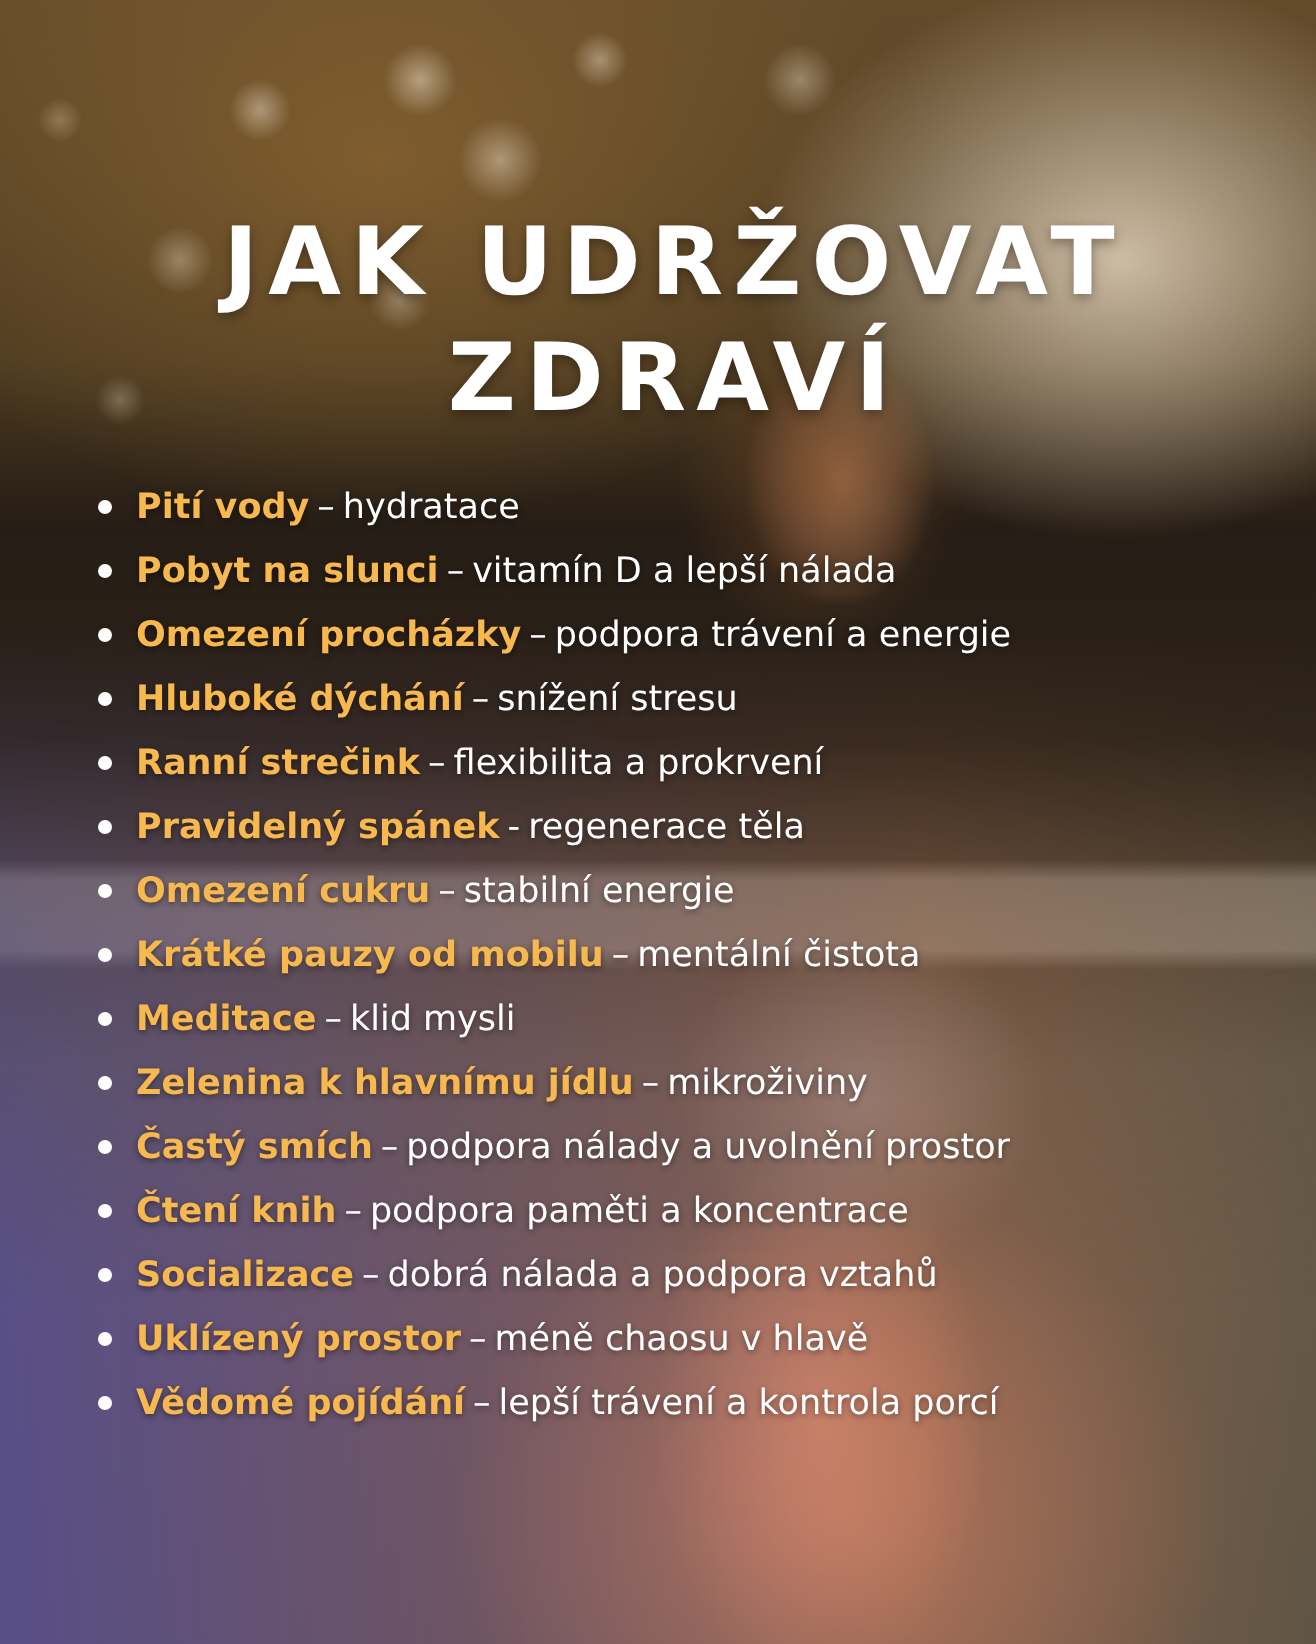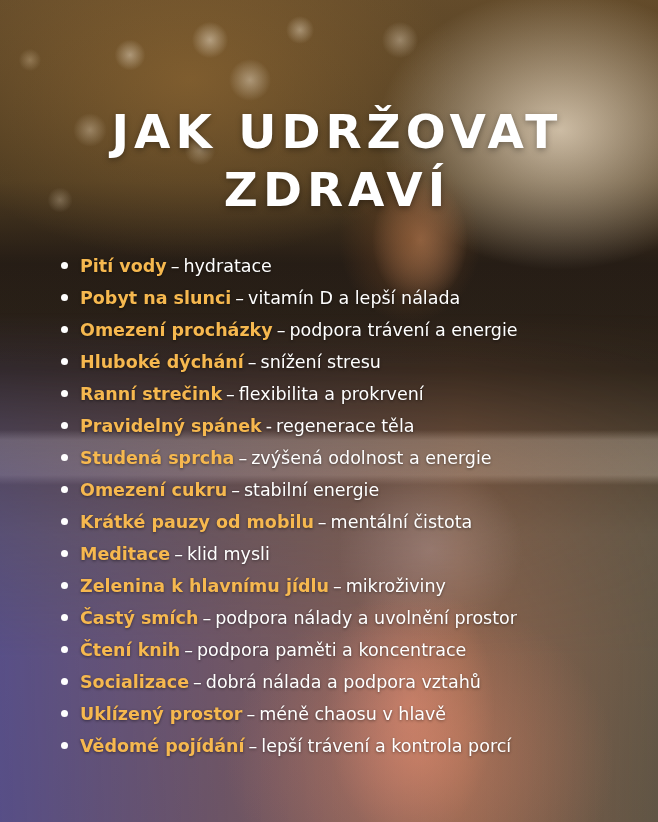--- a/index.html
+++ b/index.html
@@ -59,21 +59,21 @@
     .title {
       position: absolute; left: 16px; right: 0; top: 103px;
       text-align: center; color: #ffffff;
       font-family: "DejaVu Sans", sans-serif; font-weight: 700;
       font-size: 47px; line-height: 58px; letter-spacing: 5px;
       text-shadow: 0 2px 6px rgba(0,0,0,0.35);
     }
     .title div { white-space: nowrap; }
 
     ul.list {
-      position: absolute; left: 42px; top: 236px; margin: 16px; padding: 0;
+      position: absolute; left: 42px; top: 236px; margin: 4px; padding: 0;
       list-style: none;
     }
     ul.list li {
       position: relative; height: 32px; line-height: 28px;
       padding-left: 22px; white-space: nowrap;
       font-size: 17.5px; color: #ffffff;
       text-shadow: 0 1px 3px rgba(0,0,0,0.45);
     }
     ul.list li .bullet {
       position: absolute; left: 3px; top: 10px;
@@ -99,21 +99,20 @@
   <div>ZDRAVÍ</div>
 </h1>
 
 <ul class="list">
   <li><span class="bullet"></span><span class="term">Pití vody</span><span class="sep">–</span><span class="desc">hydratace</span></li>
   <li><span class="bullet"></span><span class="term">Pobyt na slunci</span><span class="sep">–</span><span class="desc">vitamín D a lepší nálada</span></li>
   <li><span class="bullet"></span><span class="term">Omezení procházky</span><span class="sep">–</span><span class="desc">podpora trávení a energie</span></li>
   <li><span class="bullet"></span><span class="term">Hluboké dýchání</span><span class="sep">–</span><span class="desc">snížení stresu</span></li>
   <li><span class="bullet"></span><span class="term">Ranní strečink</span><span class="sep">–</span><span class="desc">flexibilita a prokrvení</span></li>
   <li><span class="bullet"></span><span class="term">Pravidelný spánek</span><span class="sep">-</span><span class="desc">regenerace těla</span></li>
-  <li><span class="bullet"></span><span class="term">Studená sprcha</span><span class="sep">–</span><span class="desc">zvýšená odolnost a energie</span></li>
   <li><span class="bullet"></span><span class="term">Omezení cukru</span><span class="sep">–</span><span class="desc">stabilní energie</span></li>
   <li><span class="bullet"></span><span class="term">Krátké pauzy od mobilu</span><span class="sep">–</span><span class="desc">mentální čistota</span></li>
   <li><span class="bullet"></span><span class="term">Meditace</span><span class="sep">–</span><span class="desc">klid mysli</span></li>
   <li><span class="bullet"></span><span class="term">Zelenina k hlavnímu jídlu</span><span class="sep">–</span><span class="desc">mikroživiny</span></li>
   <li><span class="bullet"></span><span class="term">Častý smích</span><span class="sep">–</span><span class="desc">podpora nálady a uvolnění prostor</span></li>
   <li><span class="bullet"></span><span class="term">Čtení knih</span><span class="sep">–</span><span class="desc">podpora paměti a koncentrace</span></li>
   <li><span class="bullet"></span><span class="term">Socializace</span><span class="sep">–</span><span class="desc">dobrá nálada a podpora vztahů</span></li>
   <li><span class="bullet"></span><span class="term">Uklízený prostor</span><span class="sep">–</span><span class="desc">méně chaosu v hlavě</span></li>
   <li><span class="bullet"></span><span class="term">Vědomé pojídání</span><span class="sep">–</span><span class="desc">lepší trávení a kontrola porcí</span></li>
 </ul>

